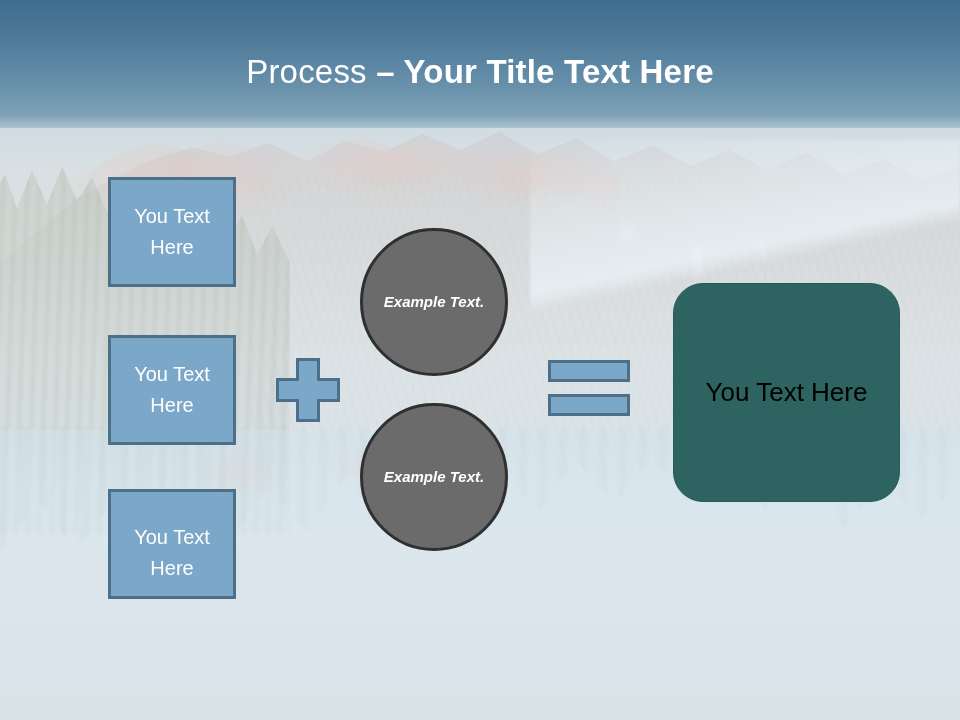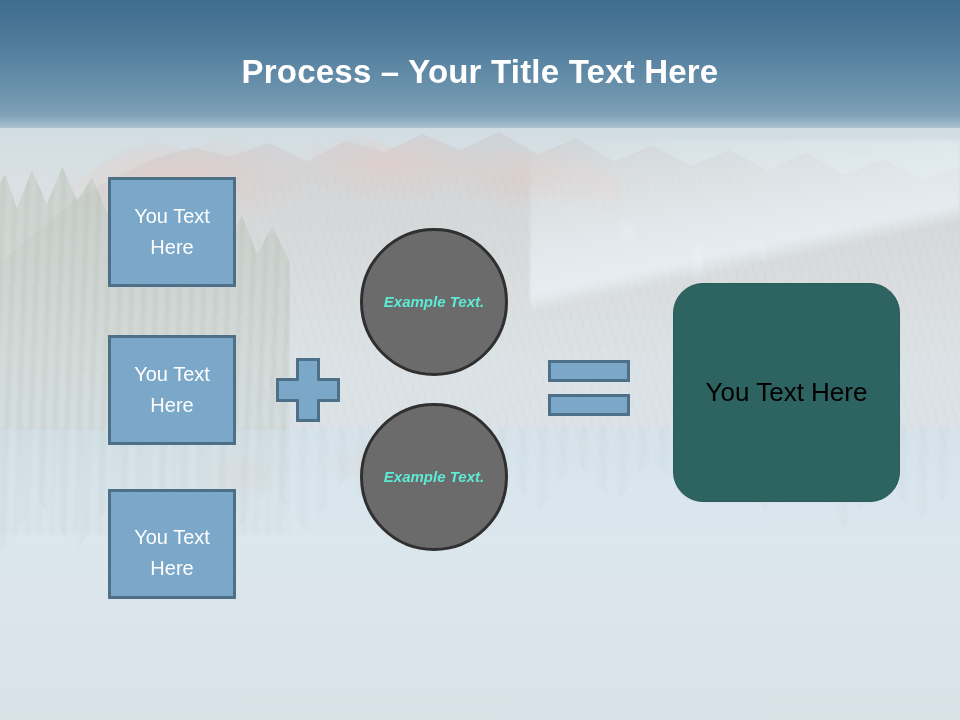--- a/index.html
+++ b/index.html
@@ -200,21 +200,21 @@
     top: 52px;
     left: 0;
     width: 960px;
     text-align: center;
     color: #ffffff;
     font-size: 33px;
     line-height: 40px;
     letter-spacing: 0.2px;
     white-space: nowrap;
   }
-  #slide-title .t-strong { font-weight: bold; text-align: right; }
+  #slide-title .t-strong { font-weight: normal; text-align: right; }
   #slide-title .t-light  { font-weight: bold; }
 
   
   .input-box {
     position: absolute;
     width: 128px;
     height: 110px;
     box-sizing: border-box;
     background: #7ba7c8;
     border: 3px solid #4d6f87;
@@ -261,21 +261,21 @@
 
   
   .factor-circle {
     position: absolute;
     width: 148px;
     height: 148px;
     box-sizing: border-box;
     border-radius: 50%;
     background: #6b6b6b;
     border: 3px solid #303030;
-    color: #5eead4;
+    color: #ffffff;
     font-size: 15px;
     line-height: 26px;
     font-weight: bold;
     font-style: italic;
     text-align: center;
     display: flex;
     align-items: center;
     justify-content: center;
   }
   #factor-circle-1 { left: 360px; top: 228px; }

